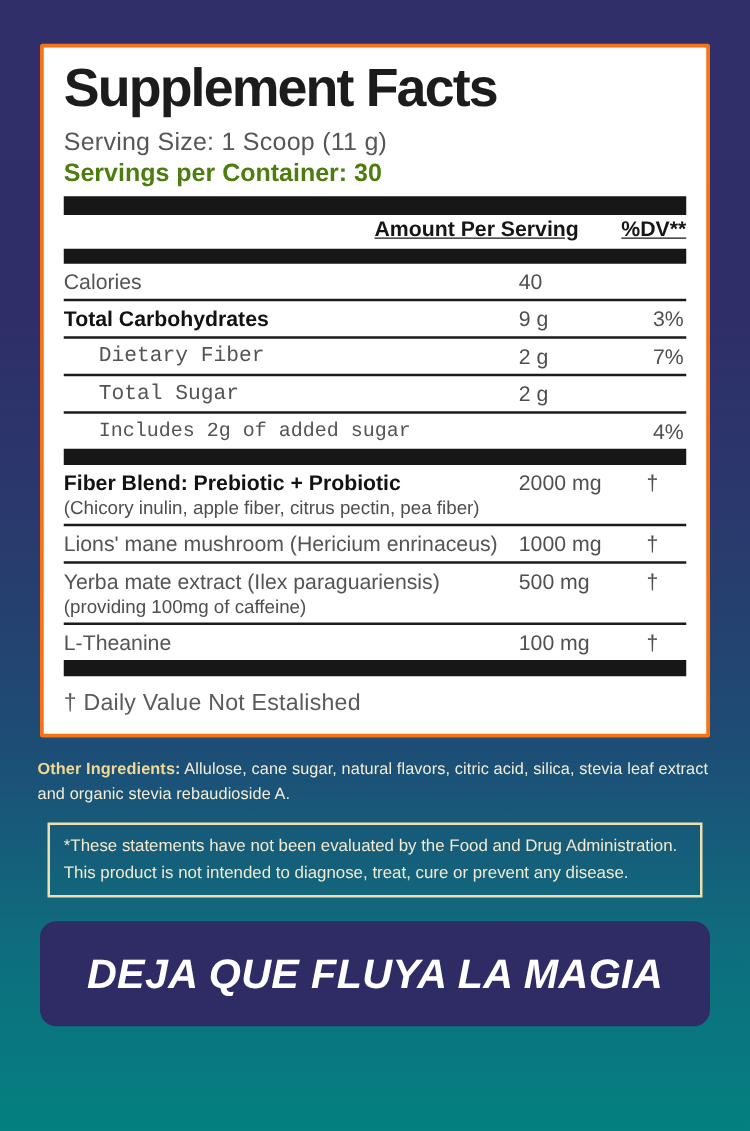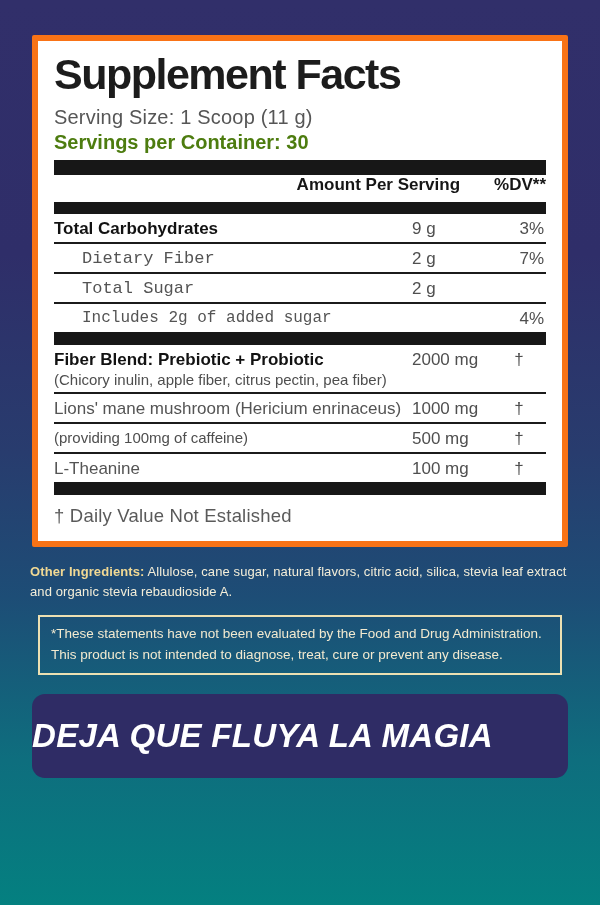--- a/index.html
+++ b/index.html
@@ -8,21 +8,21 @@
     font-family: "Liberation Sans", "DejaVu Sans", sans-serif;
     background: linear-gradient(to bottom,
       #312f6a 0%, #2f2e69 28%, #283c6e 50%, #1d4d76 66%, #0e6e7e 84%, #048080 100%);
   }
 
   
   .panel {
     margin: 35px 32px 0;
     width: 536px;
     background: #ffffff;
-    border: 6px solid #f97316;
+    border: 3px solid #f97316;
     border-radius: 2px;
     padding: 12px 16px;
     color: #1a1a1a;
   }
   .title {
     font-size: 43px;
     font-weight: bold;
     letter-spacing: -1.5px;
     line-height: 1.0;
     color: #1c1c1c;
@@ -42,26 +42,27 @@
     color: #4d7c0f;
   }
   .bar { background: #171717; }
   .bar.b1 { height: 15px; margin-top: 5px; }
   .bar.b2 { height: 12px; }
   .bar.mid { height: 13px; }
 
   .thead {
     display: flex;
     justify-content: flex-end;
-    align-items: flex-start;
+    align-items: center;
     height: 27px;
     padding-bottom: 3px;
     font-weight: bold;
     font-size: 17px;
     color: #161616;
+    text-decoration: underline;
   }
   .thead .head-dv { margin-left: 34px; }
 
   .row {
     display: flex;
     align-items: flex-start;
     padding: 4px 0 3px;
   }
   .row + .row { border-top: 2px solid #1b1b1b; }
   .cell { line-height: 21px; font-size: 17px; }
@@ -103,21 +104,21 @@
     color: #f2ead0;
   }
 
   .banner {
     margin: 19px 32px 14px;
     height: 84px;
     background: #2f2c65;
     border-radius: 13px;
     display: flex;
     align-items: center;
-    justify-content: flex-start;
+    justify-content: center;
   }
   .banner .slogan {
     font-size: 33px;
     font-weight: bold;
     font-style: italic;
     color: #ffffff;
     letter-spacing: 0.3px;
     white-space: nowrap;
   }
 </style>
@@ -132,20 +133,27 @@
   <div class="bar b1"></div>
 
   <div class="thead">
     <span class="head-amt">Amount Per Serving</span>
     <span class="head-dv">%DV**</span>
   </div>
 
   <div class="bar b2"></div>
 
   <div id="facts-rows">
+      <div class="row plain">
+        <div class="cell name">
+          <div class="nm">Calories</div>
+        </div>
+        <div class="cell amt">40</div>
+        <div class="cell dv"></div>
+      </div>
       <div class="row bold">
         <div class="cell name">
           <div class="nm">Total Carbohydrates</div>
         </div>
         <div class="cell amt">9 g</div>
         <div class="cell dv">3%</div>
       </div>
       <div class="row indent">
         <div class="cell name">
           <div class="nm">Dietary Fiber</div>
@@ -178,20 +186,21 @@
       </div>
       <div class="row plain">
         <div class="cell name">
           <div class="nm">Lions' mane mushroom (Hericium enrinaceus)</div>
         </div>
         <div class="cell amt">1000 mg</div>
         <div class="cell dv ctr">†</div>
       </div>
       <div class="row plain">
         <div class="cell name">
+          <div class="nm">Yerba mate extract (Ilex paraguariensis)</div>
           <div class="sub">(providing 100mg of caffeine)</div>
         </div>
         <div class="cell amt">500 mg</div>
         <div class="cell dv ctr">†</div>
       </div>
       <div class="row plain">
         <div class="cell name">
           <div class="nm">L-Theanine</div>
         </div>
         <div class="cell amt">100 mg</div>

